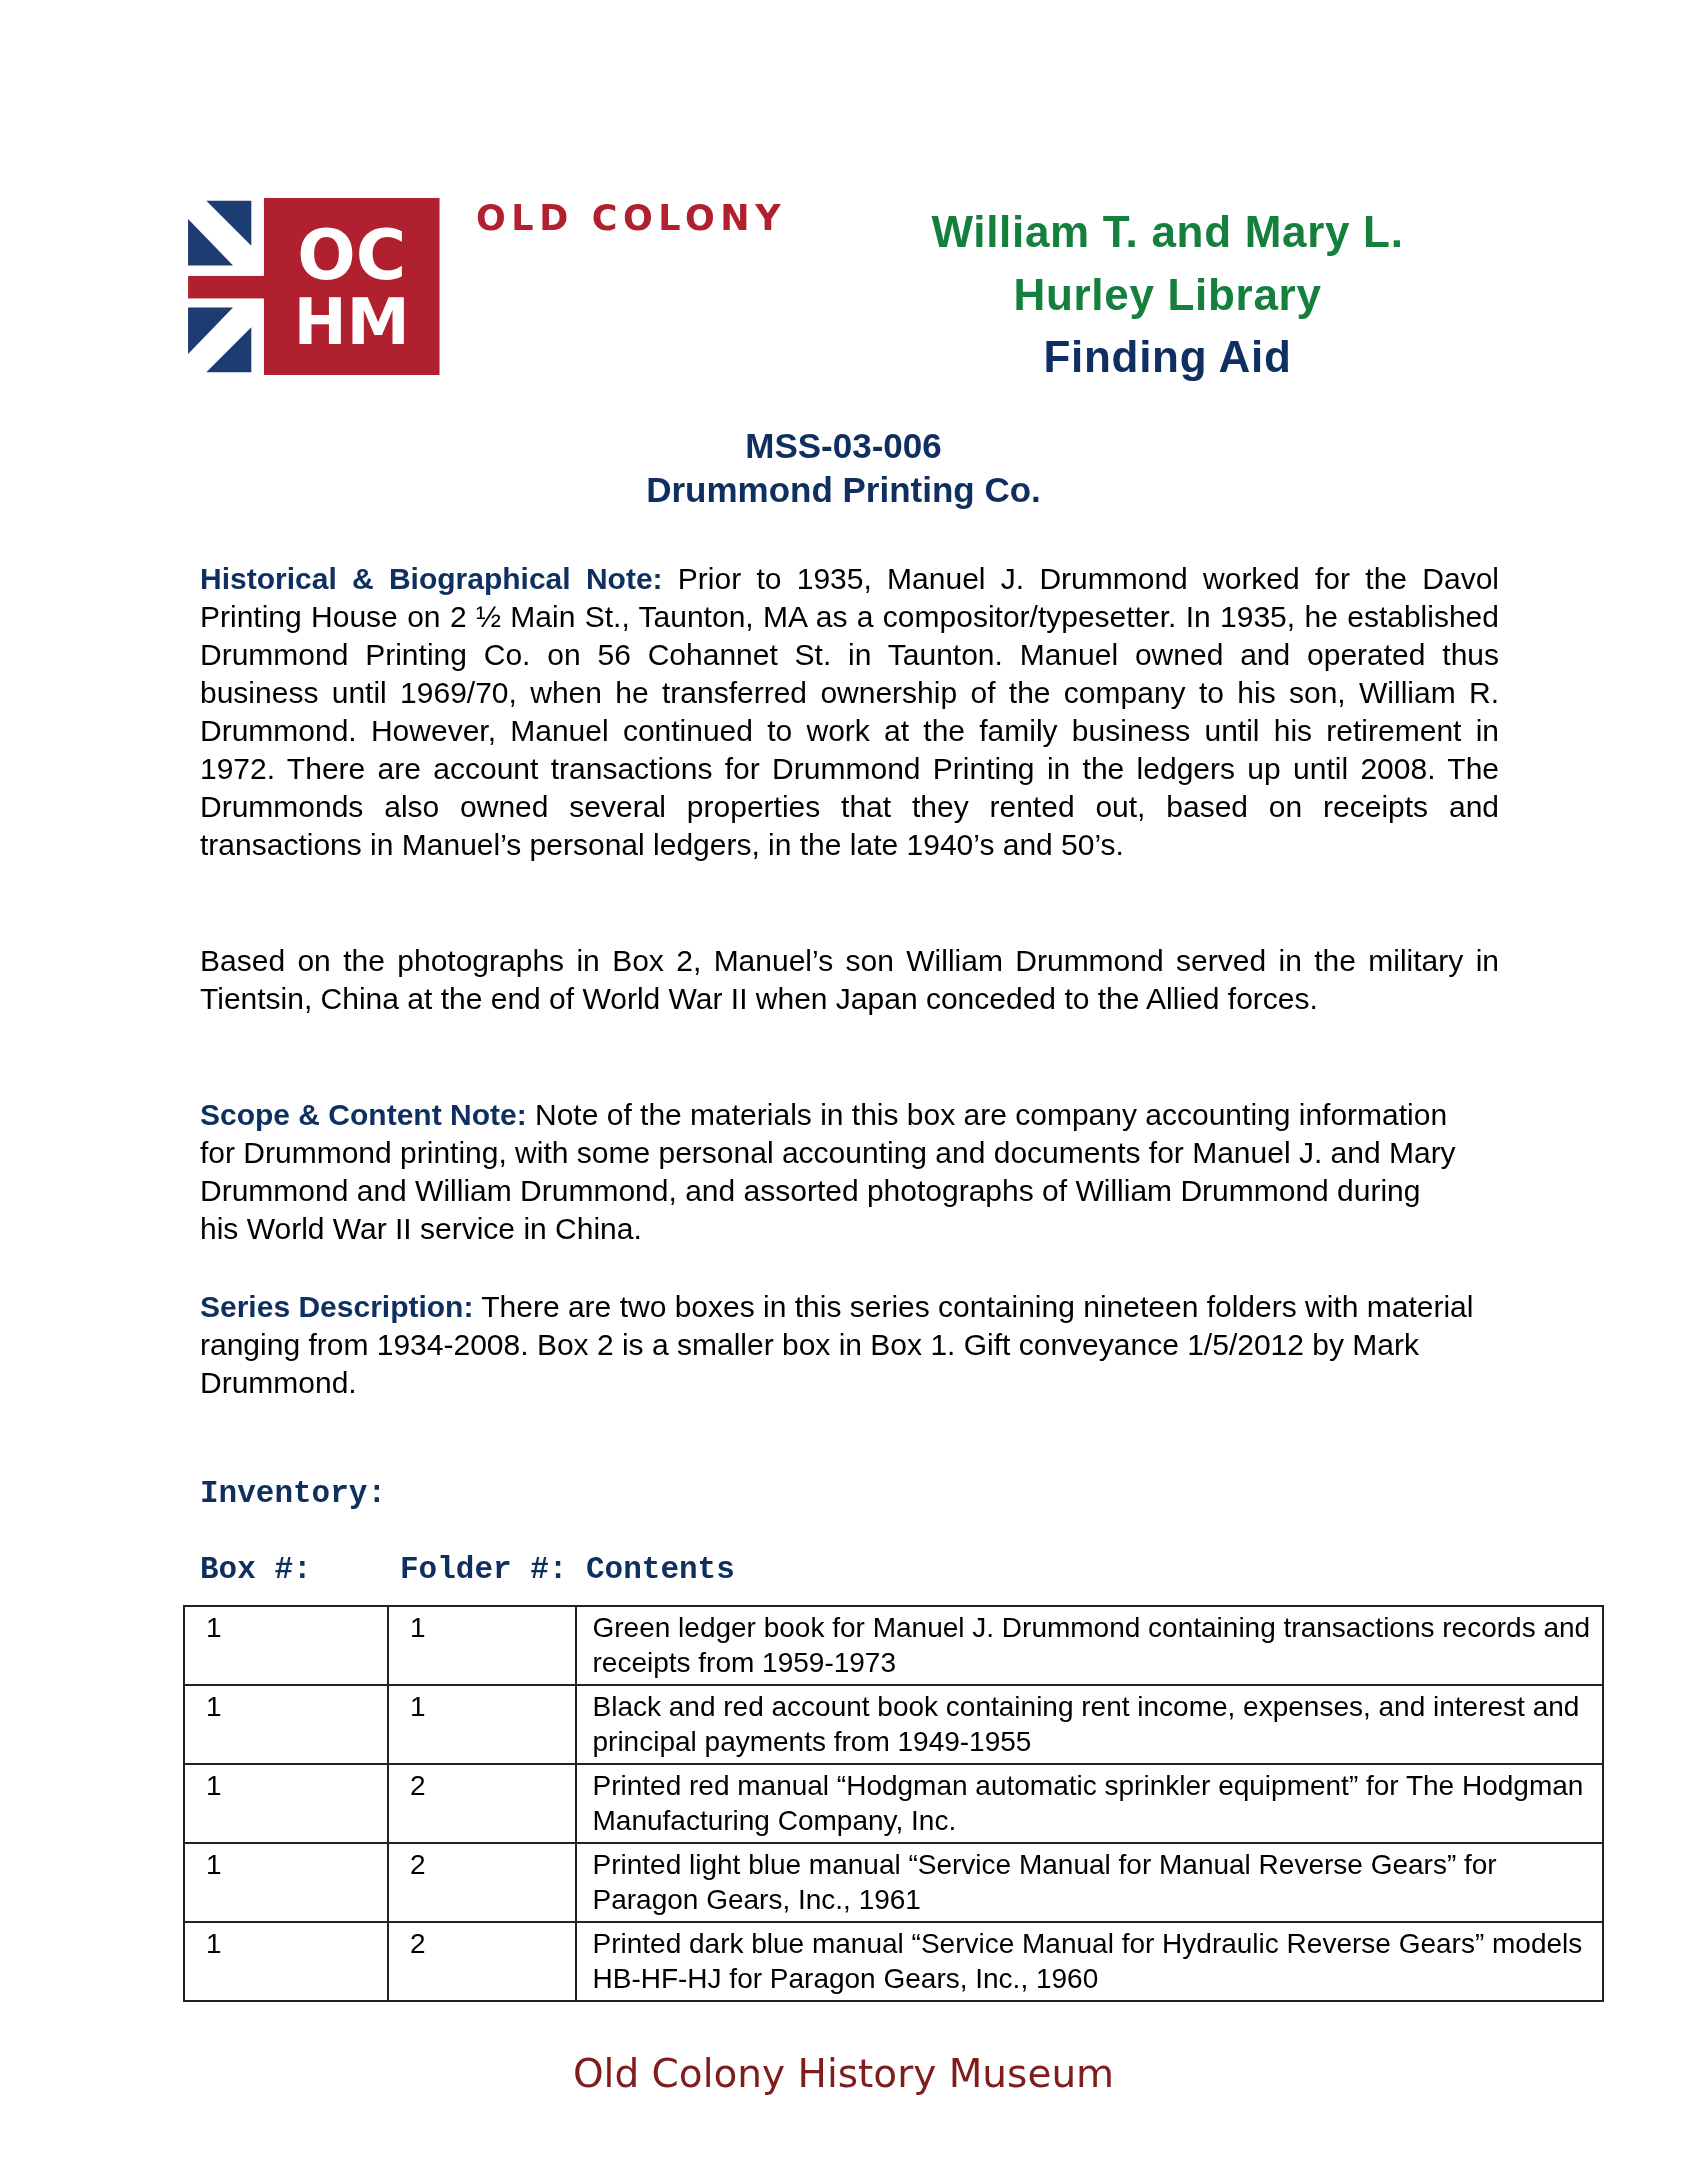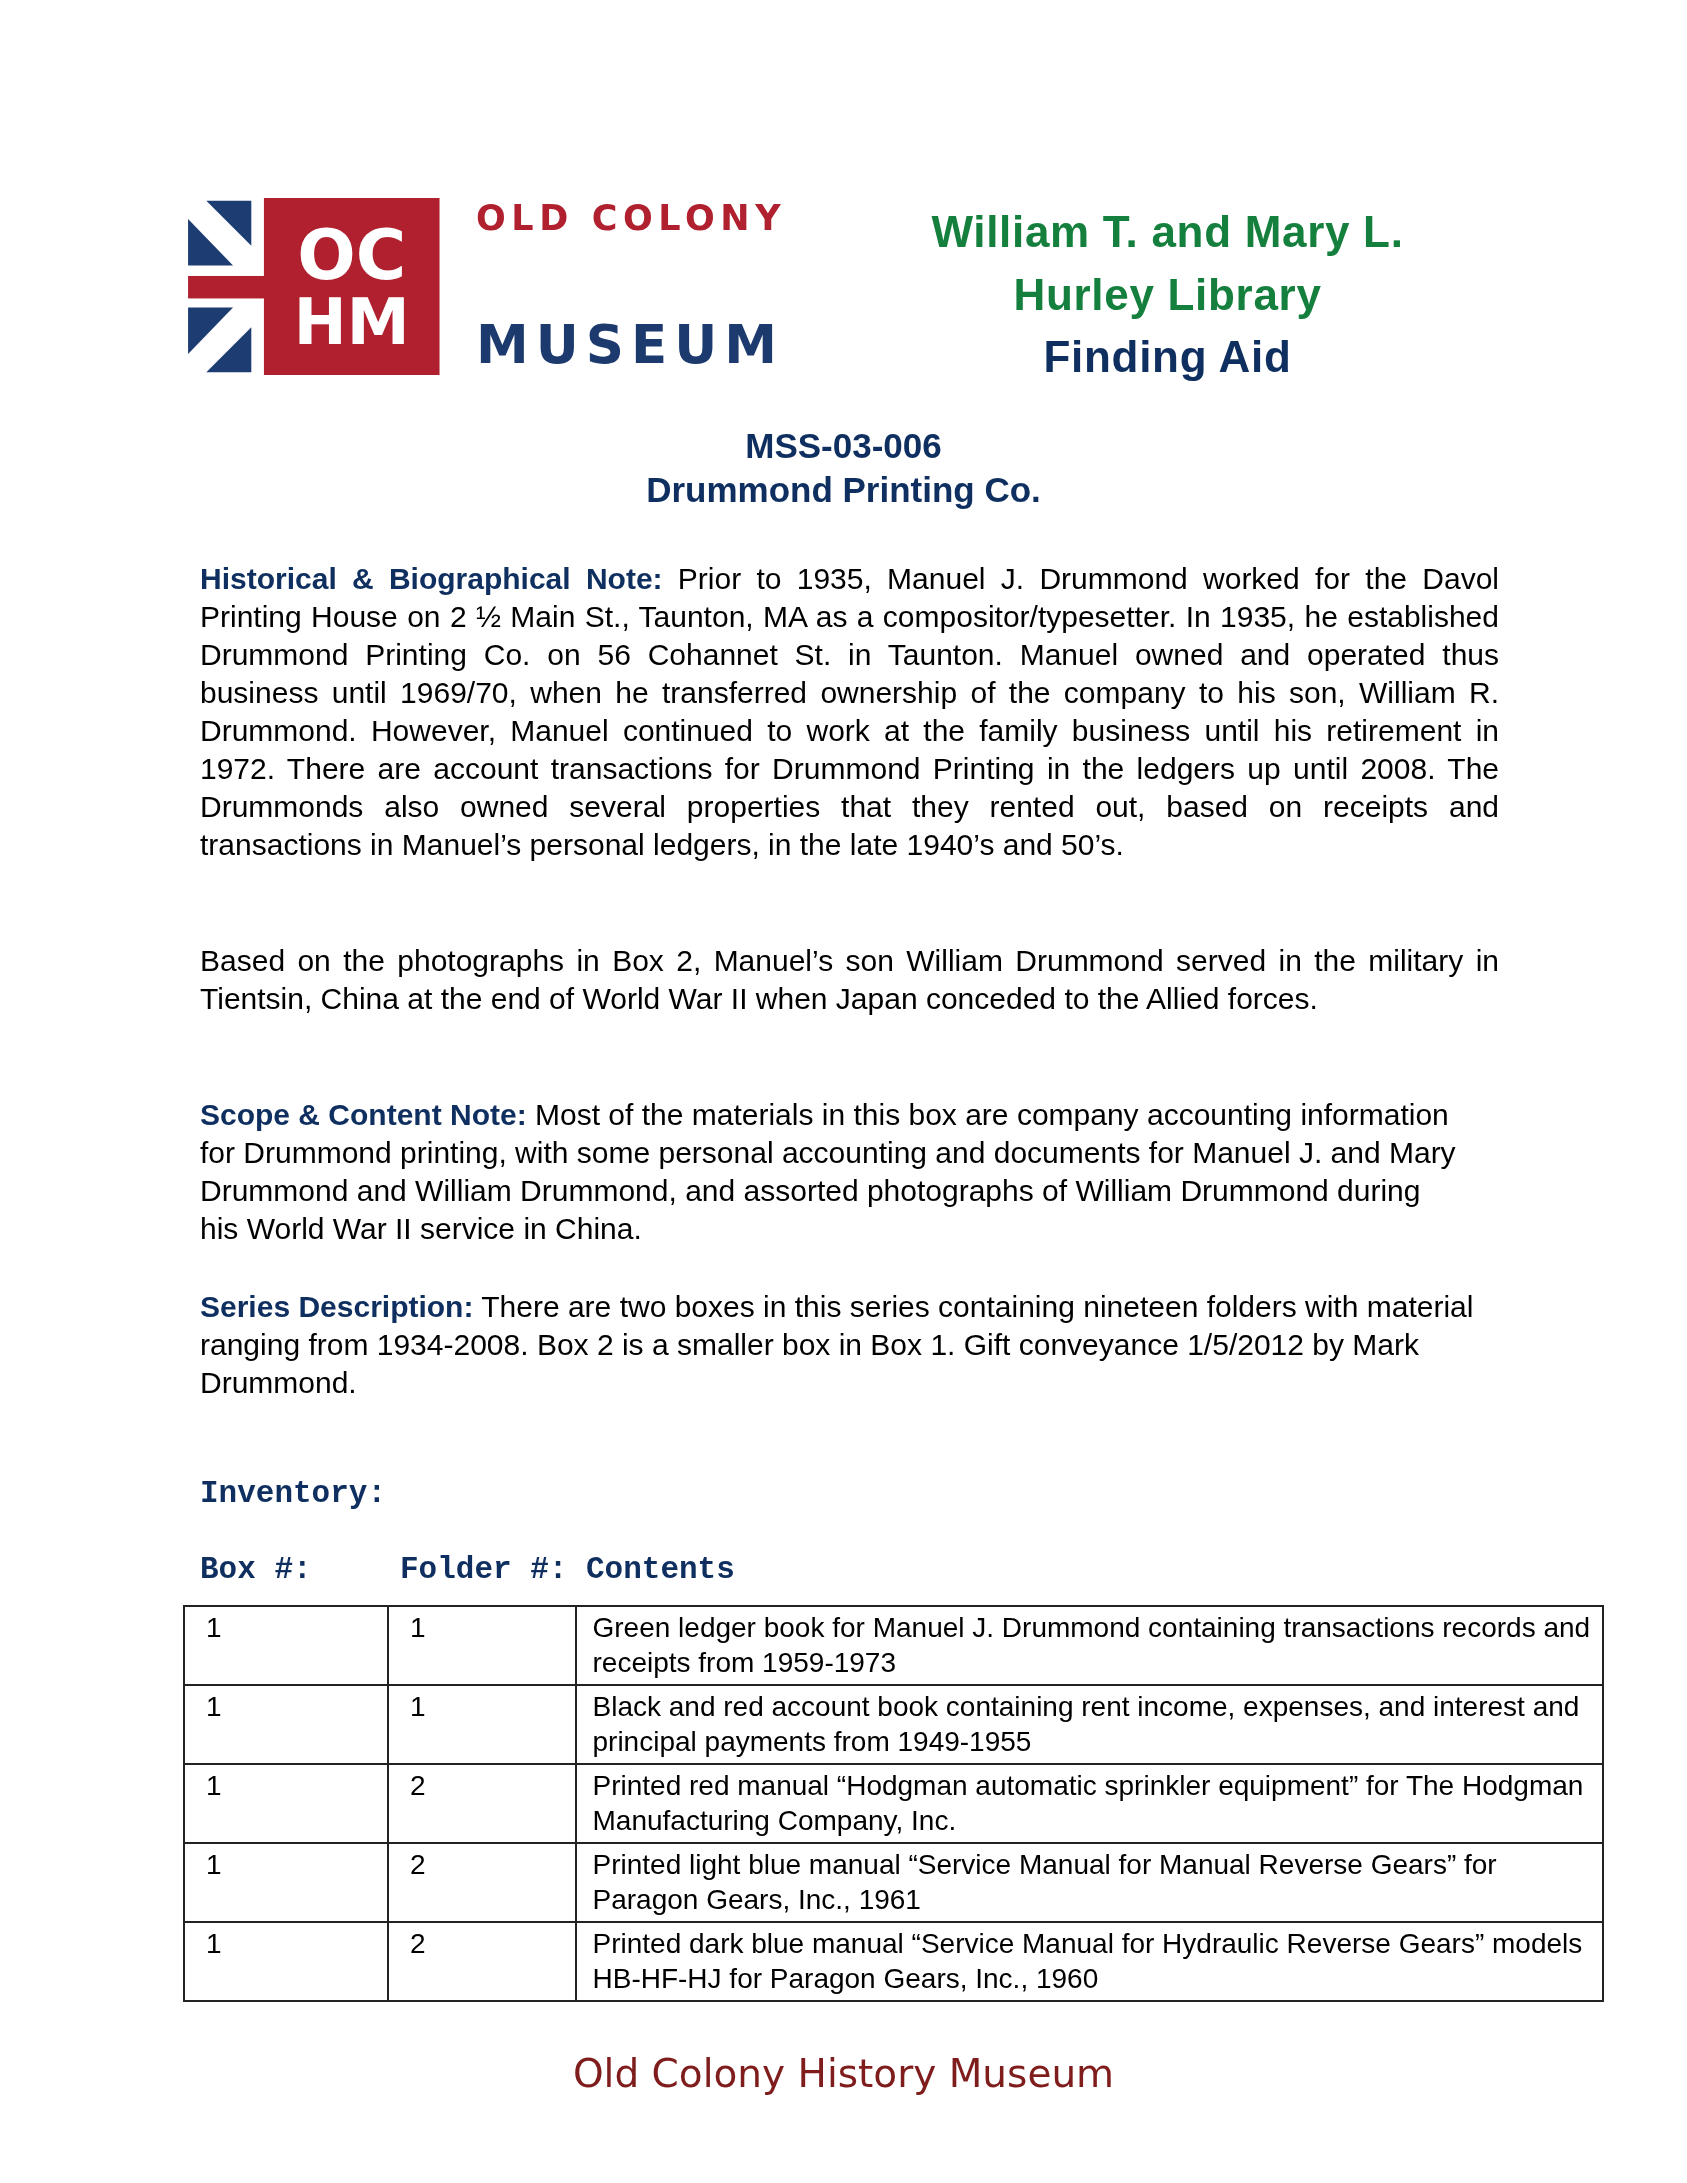--- a/index.html
+++ b/index.html
@@ -57,37 +57,36 @@
     <polygon points="26,248 90,248 90,184" fill="#1d3d72"></polygon>
 
     <rect x="0" y="111" width="110" height="32" fill="#b0202e"></rect>
 
     <rect x="108" y="0" width="250" height="252" fill="#b0202e"></rect>
 
     <text x="233" y="116" text-anchor="middle" font-family="DejaVu Sans, sans-serif" font-weight="bold" font-size="98" fill="#ffffff">OC</text>
     <text x="233" y="208" text-anchor="middle" font-family="DejaVu Sans, sans-serif" font-weight="bold" font-size="90" fill="#ffffff">HM</text>
   </svg>
   <div class="logo-word w1">OLD COLONY</div>
-  <div class="logo-word w3">MUSEUM</div>
 </div>
 
 <div class="hdr hdr-red" style="top:207px;">William T. and Mary L.</div>
 <div class="hdr hdr-red" style="top:270px;">Hurley Library</div>
 <div class="hdr hdr-blue" style="top:332px;">Finding Aid</div>
 
 <div class="title" style="top:426px;">MSS-03-006</div>
 <div class="title" style="top:470px;">Drummond Printing Co.</div>
 
 <div class="para justify" style="top:560px;">
   <span class="lbl">Historical &amp; Biographical Note:</span><span> Prior to 1935, Manuel J. Drummond worked for the Davol Printing House on 2 ½ Main St., Taunton, MA as a compositor/typesetter. In 1935, he established Drummond Printing Co. on 56 Cohannet St. in Taunton. Manuel owned and operated thus business until 1969/70, when he transferred ownership of the company to his son, William R. Drummond. However, Manuel continued to work at the family business until his retirement in 1972. There are account transactions for Drummond Printing in the ledgers up until 2008. The Drummonds also owned several properties that they rented out, based on receipts and transactions in Manuel’s personal ledgers, in the late 1940’s and 50’s.</span>
 </div>
 <div class="para justify" style="top:942px;">Based on the photographs in Box 2, Manuel’s son William Drummond served in the military in Tientsin, China at the end of World War II when Japan conceded to the Allied forces.</div>
 
 <div class="para" style="top:1096px; width:1265px;">
-  <span class="lbl">Scope &amp; Content Note:</span><span> Most of the materials in this box are company accounting information for Drummond printing, with some personal accounting and documents for Manuel J. and Mary Drummond and William Drummond, and assorted photographs of William Drummond during his World War II service in China.</span>
+  <span class="lbl">Scope &amp; Content Note:</span><span> Note of the materials in this box are company accounting information for Drummond printing, with some personal accounting and documents for Manuel J. and Mary Drummond and William Drummond, and assorted photographs of William Drummond during his World War II service in China.</span>
 </div>
 
 <div class="para" style="top:1288px; width:1293px;">
   <span class="lbl">Series Description:</span><span> There are two boxes in this series containing nineteen folders with material ranging from 1934-2008. Box 2 is a smaller box in Box 1. Gift conveyance 1/5/2012 by Mark Drummond.</span>
 </div>
 
 <div class="heading" style="left:200px; top:1476px;">Inventory:</div>
 <div class="heading" style="left:200px; top:1552px;">Box #:</div>
 <div class="heading" style="left:400px; top:1552px;">Folder #:</div>
 <div class="heading" style="left:586px; top:1552px;">Contents</div>

